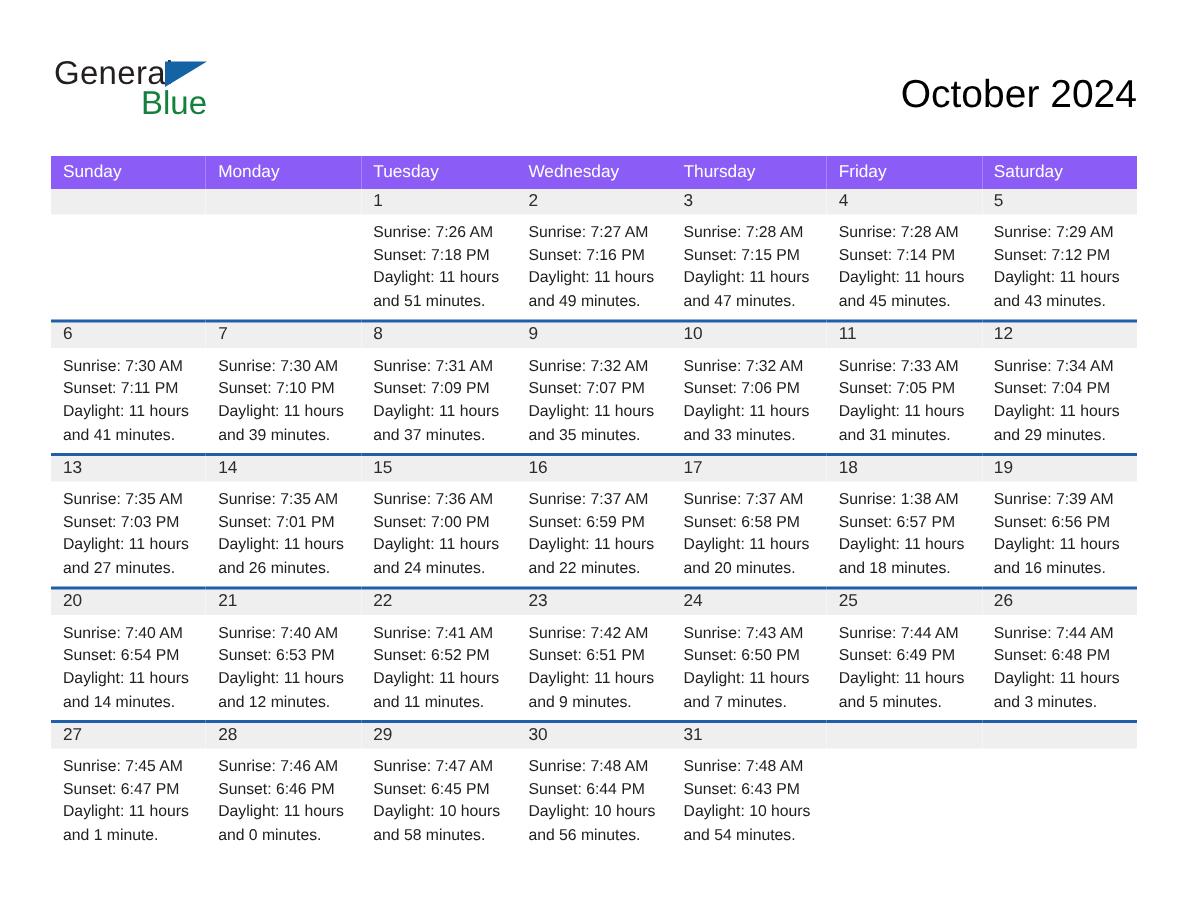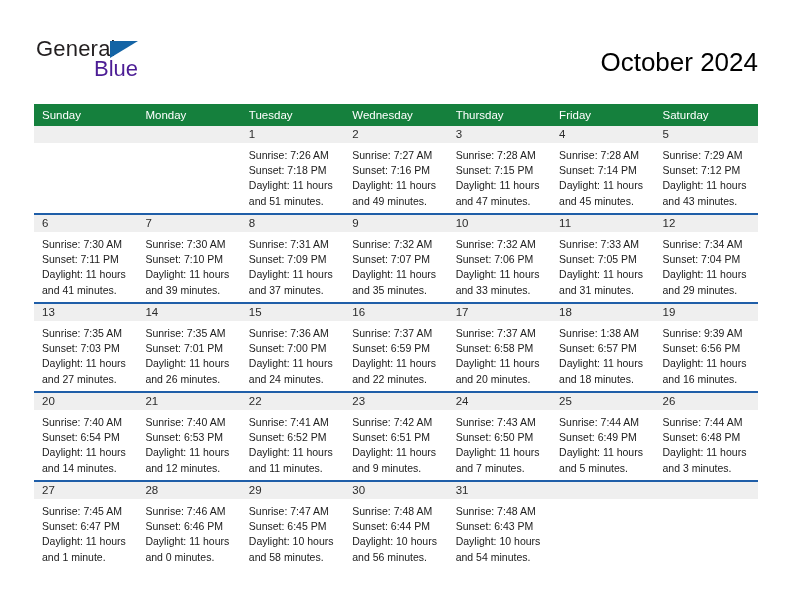--- a/index.html
+++ b/index.html
@@ -51,21 +51,21 @@
     width: 0;
     height: 0;
     border-left: 28px solid #1464a5;
     border-bottom: 17px solid transparent;
   }
   .brand-blue {
     position: absolute;
     left: 58px;
     top: 20px;
     font-size: 22px;
-    color: #4c1d95;
+    color: #15803d;
     font-family: "Liberation Sans", sans-serif;
   }
   .title-block {
     position: absolute;
     right: 34px;
     top: 28px;
     text-align: right;
   }
   .cal-title {
     font-size: 26px;
@@ -84,21 +84,21 @@
   
   .calendar {
     position: absolute;
     left: 34px;
     top: 104px;
     width: 724px;
     border-collapse: collapse;
     table-layout: fixed;
   }
   .calendar th {
-    background: #15803d;
+    background: #8b5cf6;
     color: #ffffff;
     font-size: 11.5px;
     font-weight: normal;
     text-align: left;
     padding: 5px 0 5px 8px;
     height: 12px;
     border: none;
   }
   .calendar td {
     vertical-align: top;
@@ -334,21 +334,21 @@
             <div class="cell-body">
               <div>Sunrise: 1:38 AM</div>
               <div>Sunset: 6:57 PM</div>
               <div>Daylight: 11 hours</div>
               <div>and 18 minutes.</div>
             </div>
           </td>
           <td>
             <div class="daynum-band">19</div>
             <div class="cell-body">
-              <div>Sunrise: 9:39 AM</div>
+              <div>Sunrise: 7:39 AM</div>
               <div>Sunset: 6:56 PM</div>
               <div>Daylight: 11 hours</div>
               <div>and 16 minutes.</div>
             </div>
           </td>
         </tr>
         <tr class="week-row">
           <td>
             <div class="daynum-band">20</div>
             <div class="cell-body">

